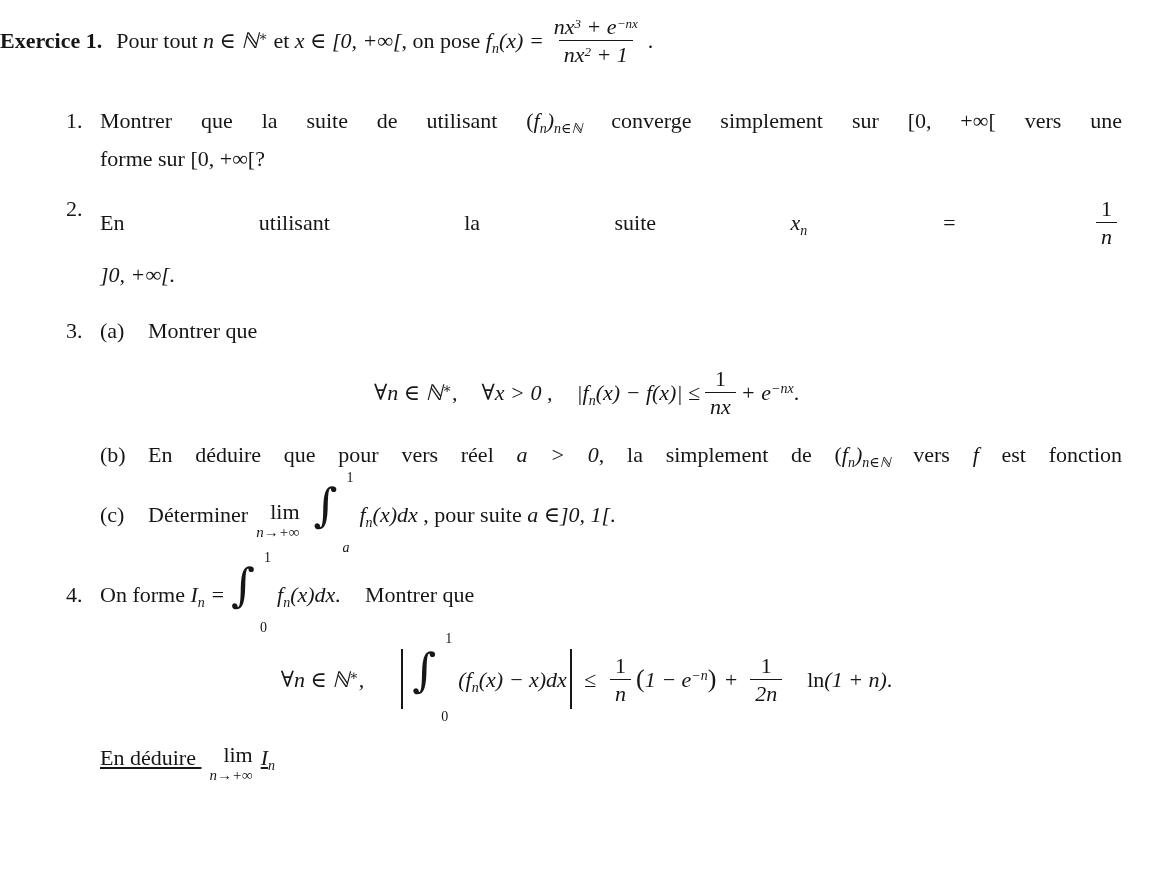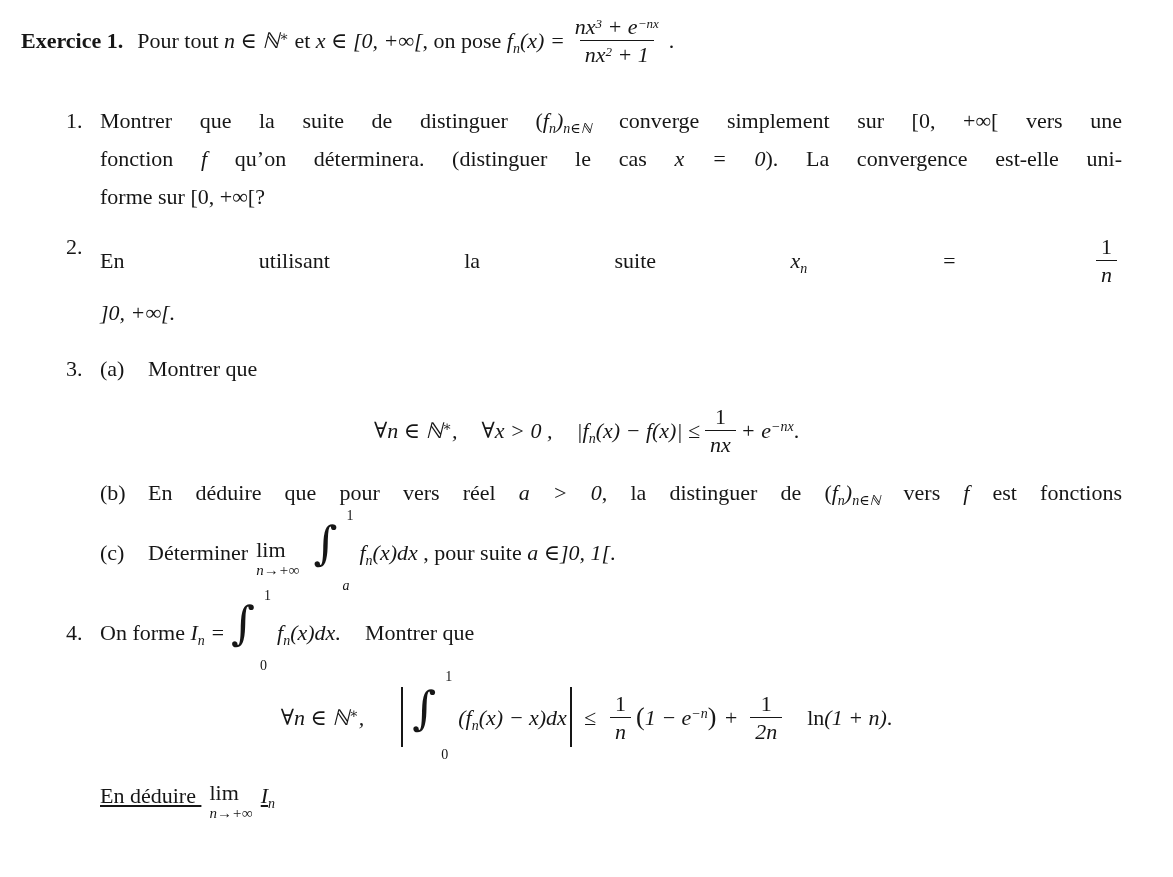--- a/index.html
+++ b/index.html
@@ -25,37 +25,37 @@
   .frac sup { font-size:13px; vertical-align:6px; }
 
   
   .intg { display:inline-block; position:relative; vertical-align:middle;
           margin:0 8px 0 6px; padding-right:14px; top:-3px; }
   .intg .sgn { font-family:"DejaVu Serif",serif; font-style:normal; font-size:46px; line-height:58px; display:inline-block; }
   .intg .up { position:absolute; top:-4px; right:-2px; font-size:14px; line-height:14px; }
   .intg .lo { position:absolute; bottom:-2px; right:2px; font-size:14px; line-height:14px; }
 
   
-  .lim { display:inline-flex; flex-direction:column; align-items:flex-start;
+  .lim { display:inline-flex; flex-direction:column; align-items:flex-end;
          vertical-align:middle; margin:6px 8px; position:relative; top:3px; line-height:24px; }
   .lim .under { font-size:15px; line-height:16px; }
 
   
   .vbar { display:inline-block; width:2px; height:60px; background:#161616;
           vertical-align:middle; position:relative; top:-3px; margin:0 3px; }
 
   .bigp { font-size:26px; }
   .leq { margin:0 9px; }
   .plusgap { margin:0 7px; }
   .lngap { margin-left:20px; }
   .gapq { display:inline-block; width:24px; }
   .gapw { display:inline-block; width:34px; }
 
   
-  .header { padding-left:21px; height:88px; line-height:82px; white-space:nowrap; }
+  .header { height:88px; line-height:82px; white-space:nowrap; }
   .item { position:relative; margin-left:100px; width:1022px; }
   .item .inum { position:absolute; left:-34px; top:0; }
   .sub { position:relative; margin-left:148px; width:974px; }
   .sub .slabel { position:absolute; left:-48px; top:0; }
   .sub .inum3 { position:absolute; left:-82px; top:0; }
   .pline { min-height:38px; }
   .jline { text-align:justify; text-align-last:justify; }
   .tall { line-height:66px; }
   .tall2 { line-height:78px; height:78px; white-space:nowrap; }
   .eqline { text-align:center; white-space:nowrap; }
@@ -76,22 +76,21 @@
 
   <div class="header">
     <span class="b">Exercice 1.</span><span class="t gapl">Pour tout </span><span class="m">n ∈ ℕ</span><sup class="t">∗</sup><span class="t"> et </span><span class="m">x ∈ [0, +∞[</span><span class="t">, on pose </span><span class="m">f</span><sub class="m">n</sub><span class="m">(x) =</span><span class="frac">
         <span class="fnum"><span class="m">nx</span><sup class="m">3</sup><span class="m"> + e</span><sup class="m">−nx</sup></span>
         <span class="fden"><span class="m">nx</span><sup class="m">2</sup><span class="m"> + 1</span></span>
       </span><span class="t">.</span>
   </div>
 
   <div class="item mt1">
     <span class="inum t">1.</span>
-    <div class="pline jline"><span class="t">Montrer que la suite de distinguer (</span><span class="m">f</span><sub class="m">n</sub><span class="m">)</span><sub class="m">n∈ℕ</sub><span class="t"> converge simplement sur [0, +∞[ vers une</span></div>
-    <div class="pline jline"><span class="t">fonction </span><span class="m">f</span><span class="t"> qu’on déterminera. (distinguer le cas </span><span class="m">x = 0</span><span class="t">). La convergence est-elle uni-</span></div>
+    <div class="pline jline"><span class="t">Montrer que la suite de utilisant (</span><span class="m">f</span><sub class="m">n</sub><span class="m">)</span><sub class="m">n∈ℕ</sub><span class="t"> converge simplement sur [0, +∞[ vers une</span></div>
     <div class="pline"><span class="t">forme sur [0, +∞[?</span></div>
   </div>
 
   <div class="item mt2">
     <span class="inum t">2.</span>
     <div class="pline jline tall"><span class="t">En utilisant la suite </span><span class="m">x</span><sub class="m">n</sub><span class="m"> = </span><span class="frac">
           <span class="fnum"><span class="t">1</span></span>
           <span class="fden"><span class="m">n</span></span>
         </span></div>
     <div class="pline"><span class="m">]0, +∞[.</span></div>
@@ -105,21 +104,21 @@
 
   <div class="eqline eqa">
     <span class="m">∀n ∈ ℕ</span><sup class="t">∗</sup><span class="m">,</span><span class="gapq"></span><span class="m">∀x &gt; 0 ,</span><span class="gapq"></span><span class="m">|f</span><sub class="m">n</sub><span class="m">(x) − f(x)| ≤</span><span class="frac">
         <span class="fnum"><span class="t">1</span></span>
         <span class="fden"><span class="m">nx</span></span>
       </span><span class="m">+ e</span><sup class="m">−nx</sup><span class="t">.</span>
   </div>
 
   <div class="sub mt4">
     <span class="slabel t">(b)</span>
-    <div class="pline jline"><span class="t">En déduire que pour vers réel </span><span class="m">a &gt; 0</span><span class="t">, la distinguer de (</span><span class="m">f</span><sub class="m">n</sub><span class="m">)</span><sub class="m">n∈ℕ</sub><span class="t"> vers </span><span class="m">f</span><span class="t"> est fonctions</span></div>
+    <div class="pline jline"><span class="t">En déduire que pour vers réel </span><span class="m">a &gt; 0</span><span class="t">, la simplement de (</span><span class="m">f</span><sub class="m">n</sub><span class="m">)</span><sub class="m">n∈ℕ</sub><span class="t"> vers </span><span class="m">f</span><span class="t"> est fonction</span></div>
   </div>
 
   <div class="sub mt5 tall2">
     <span class="slabel t">(c)</span>
     <span class="t">Déterminer</span><span class="lim">
         <span class="t">lim</span>
         <span class="under m">n→+∞</span>
       </span><span class="intg"><span class="sgn">∫</span><span class="up t">1</span><span class="lo m">a</span></span><span class="m">f</span><sub class="m">n</sub><span class="m">(x)dx</span><span class="t"> , pour suite </span><span class="m">a ∈]0, 1[</span><span class="t">.</span>
   </div>
 

